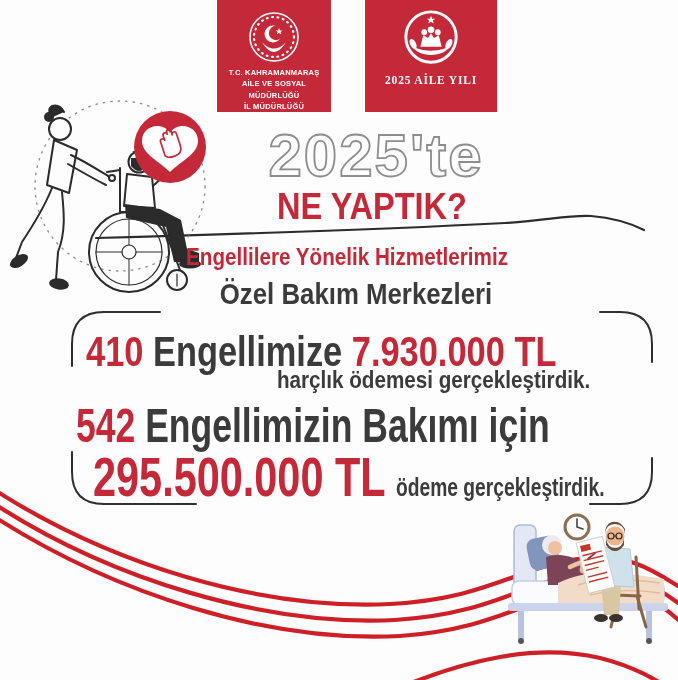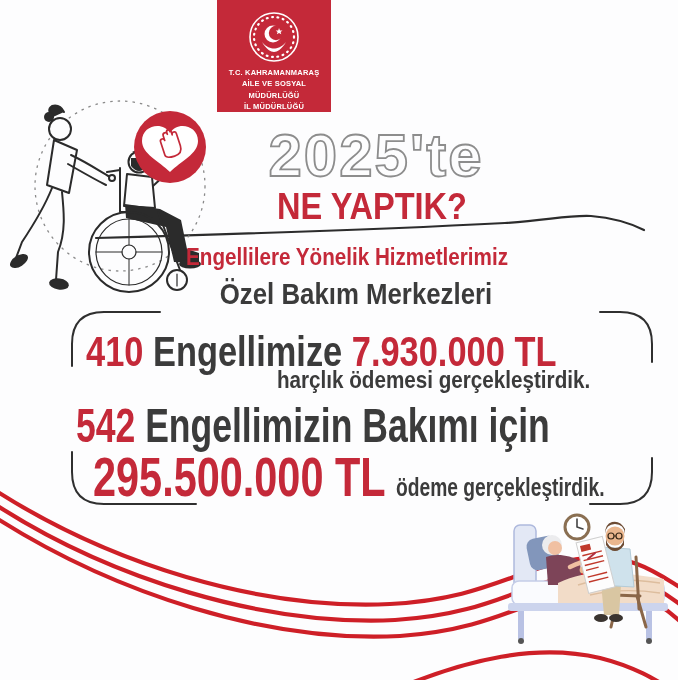--- a/index.html
+++ b/index.html
@@ -79,20 +79,34 @@
       <polygon points="31,17 32,19.4 34.5,19.4 32.6,20.9 33.3,23.3 31,21.9 28.9,23.3 29.6,20.9 27.7,19.4 30.2,19.4" fill="#fff"></polygon>
       <path d="M 14,31 C 18,38 23,41 26,41 C 29,41 34,38 38,31 C 34,36 29,37.5 26,37.5 C 23,37.5 18,36 14,31 Z" fill="#fff"></path>
     </svg>
     <div class="org">
       <div>T.C. KAHRAMANMARAŞ</div>
       <div>AİLE VE SOSYAL MÜDÜRLÜĞÜ</div>
       <div>İL MÜDÜRLÜĞÜ</div>
     </div>
   </div>
 
+  <div class="hdr-block hdr-right" style="z-index:2;">
+    <svg width="62" height="62" viewBox="0 0 64 64" style="margin-top:8px;">
+      <circle cx="32" cy="30" r="26" fill="none" stroke="#fff" stroke-width="3"></circle>
+      <polygon points="32,8 33.2,11 36.4,11 33.9,13 34.8,16 32,14.2 29.2,16 30.1,13 27.6,11 30.8,11" fill="#fff"></polygon>
+      <circle cx="25" cy="25" r="3" fill="#fff"></circle>
+      <circle cx="32" cy="22.5" r="3.4" fill="#fff"></circle>
+      <circle cx="39" cy="25" r="3" fill="#fff"></circle>
+      <path d="M 21,40 L 24,28 L 29,31 L 32,26 L 35,31 L 40,28 L 43,40 Z" fill="#fff"></path>
+      <path d="M 12,38 C 17,52 47,52 52,38 C 47,46 17,46 12,38 Z" fill="#fff"></path>
+      <ellipse cx="13.5" cy="37" rx="3" ry="5.5" fill="#fff" transform="rotate(-28 13.5 37)"></ellipse>
+      <ellipse cx="50.5" cy="37" rx="3" ry="5.5" fill="#fff" transform="rotate(28 50.5 37)"></ellipse>
+    </svg>
+    <div class="fy-label">2025 AİLE YILI</div>
+  </div>
 
   <svg class="abs" style="left:0;top:116px;z-index:3;" width="678" height="76" viewBox="0 0 678 76">
     <text x="376" y="60" text-anchor="middle" font-family="Liberation Sans, sans-serif" font-size="60" font-weight="bold" letter-spacing="2" fill="none" stroke="var(--outline-gray)" stroke-width="1.8">2025'te</text>
   </svg>
 
   <div class="abs ne-yaptik nowrap" style="z-index:3;">NE YAPTIK?</div>
 
   <div class="abs subtitle nowrap" style="z-index:3;">Engellilere Yönelik Hizmetlerimiz</div>
   <div class="abs heading nowrap" style="z-index:3;">Özel Bakım Merkezleri</div>
 

